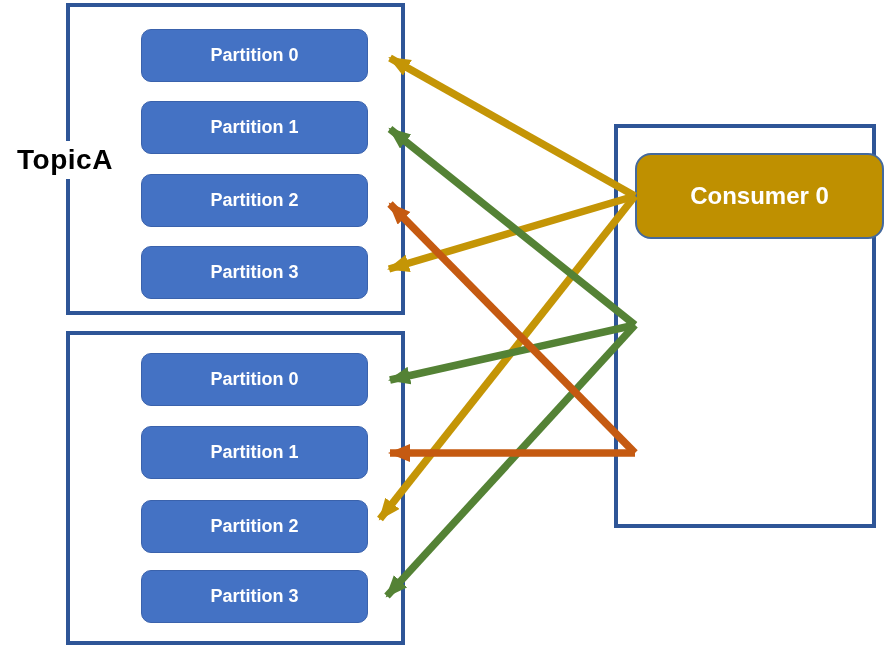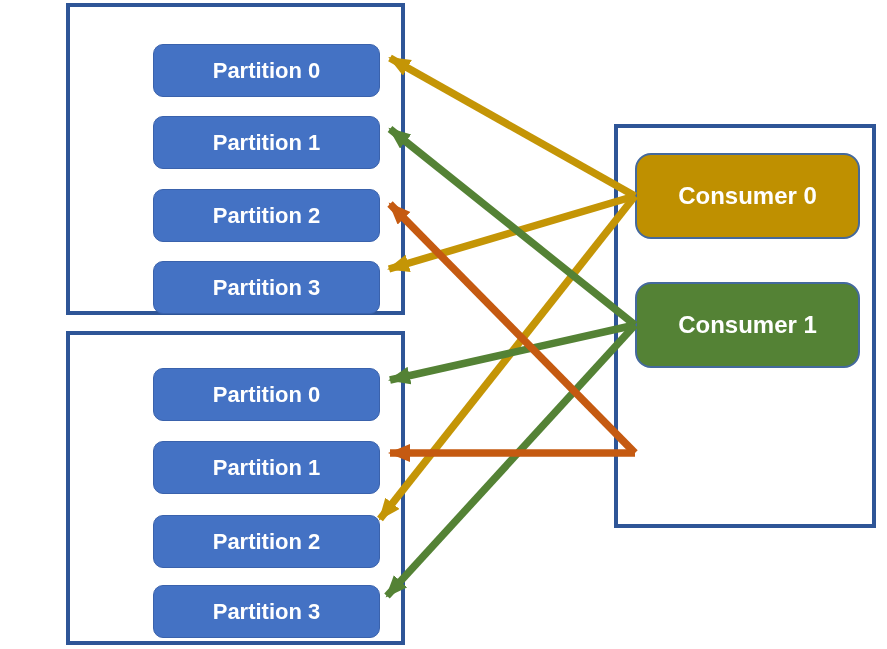--- a/index.html
+++ b/index.html
@@ -10,28 +10,28 @@
   #topicA-frame{left:66px;top:3px;width:339px;height:312px;}
   #topicB-frame{left:66px;top:331px;width:339px;height:314px;}
   #group-frame{left:614px;top:124px;width:262px;height:404px;}
 
   .topic-label{position:absolute;left:6px;width:118px;text-align:center;
     background:var(--bg,#fff);color:var(--text-dark,#000);font-weight:bold;font-size:28px;
     padding:3px 0;z-index:3;letter-spacing:0.5px;}
   #topicA-label{top:141px;}
   #topicB-label{top:460px;}
 
-  .partition{position:absolute;box-sizing:border-box;left:153px;width:227px;height:53px;
+  .partition{position:absolute;box-sizing:border-box;left:141px;width:227px;height:53px;
     background:var(--part-fill,#4472C4);border:1px solid var(--part-border,#3A62AC);
-    border-radius:10px;color:var(--text-light,#fff);font-weight:bold;font-size:22px;
-    display:flex;align-items:center;justify-content:center;z-index:2;margin-top:15px;}
+    border-radius:10px;color:var(--text-light,#fff);font-weight:bold;font-size:18px;
+    display:flex;align-items:center;justify-content:center;z-index:2;}
   #pA0{top:29px;}  #pA1{top:101px;} #pA2{top:174px;} #pA3{top:246px;}
   #pB0{top:353px;} #pB1{top:426px;} #pB2{top:500px;} #pB3{top:570px;}
 
-  .consumer{position:absolute;box-sizing:border-box;left:635px;width:225px;height:86px;
+  .consumer{position:absolute;box-sizing:border-box;left:635px;width:249px;height:86px;
     border:2px solid var(--cons-border,#44699D);border-radius:16px;
     color:var(--text-light,#fff);font-weight:bold;font-size:24px;
     display:flex;align-items:center;justify-content:center;z-index:2;}
   #consumer0{top:153px;background:var(--c0,#BF9000);}
   #consumer1{top:282px;background:var(--c1,#548235);}
   #consumer2{top:412px;background:var(--c2,#C55A11);}
 
   .arrows{position:absolute;left:0;top:0;z-index:4;pointer-events:none;}
   .arrow{fill:none;stroke-width:7.5px;stroke-linecap:butt;}
   .arrow.gold{stroke:var(--gold,#C49506);}
@@ -40,34 +40,34 @@
   .head-gold{fill:var(--gold,#C49506);}
   .head-green{fill:var(--green,#548235);}
   .head-orange{fill:var(--orange,#C55A11);}
 </style>
 </head>
 <body>
 
 <div class="canvas">
 
   <div class="frame" id="topicA-frame"></div>
+  <div class="topic-label" id="topicA-label">TopicA</div>
   <div class="partition" id="pA0">Partition 0</div>
   <div class="partition" id="pA1">Partition 1</div>
   <div class="partition" id="pA2">Partition 2</div>
   <div class="partition" id="pA3">Partition 3</div>
 
   <div class="frame" id="topicB-frame"></div>
   <div class="partition" id="pB0">Partition 0</div>
   <div class="partition" id="pB1">Partition 1</div>
   <div class="partition" id="pB2">Partition 2</div>
   <div class="partition" id="pB3">Partition 3</div>
 
   <div class="frame" id="group-frame"></div>
   <div class="consumer" id="consumer0">Consumer 0</div>
-  <div class="consumer" id="consumer1">Consumer 1</div>
 
   <svg class="arrows" width="887" height="649" viewBox="0 0 887 649">
     <defs>
       <marker id="mGold" markerUnits="userSpaceOnUse" markerWidth="24" markerHeight="20" refX="20" refY="9" orient="auto">
         <path class="head-gold" d="M0,0 L22,9 L0,18 Z"></path>
       </marker>
       <marker id="mGreen" markerUnits="userSpaceOnUse" markerWidth="24" markerHeight="20" refX="20" refY="9" orient="auto">
         <path class="head-green" d="M0,0 L22,9 L0,18 Z"></path>
       </marker>
       <marker id="mOrange" markerUnits="userSpaceOnUse" markerWidth="24" markerHeight="20" refX="20" refY="9" orient="auto">

